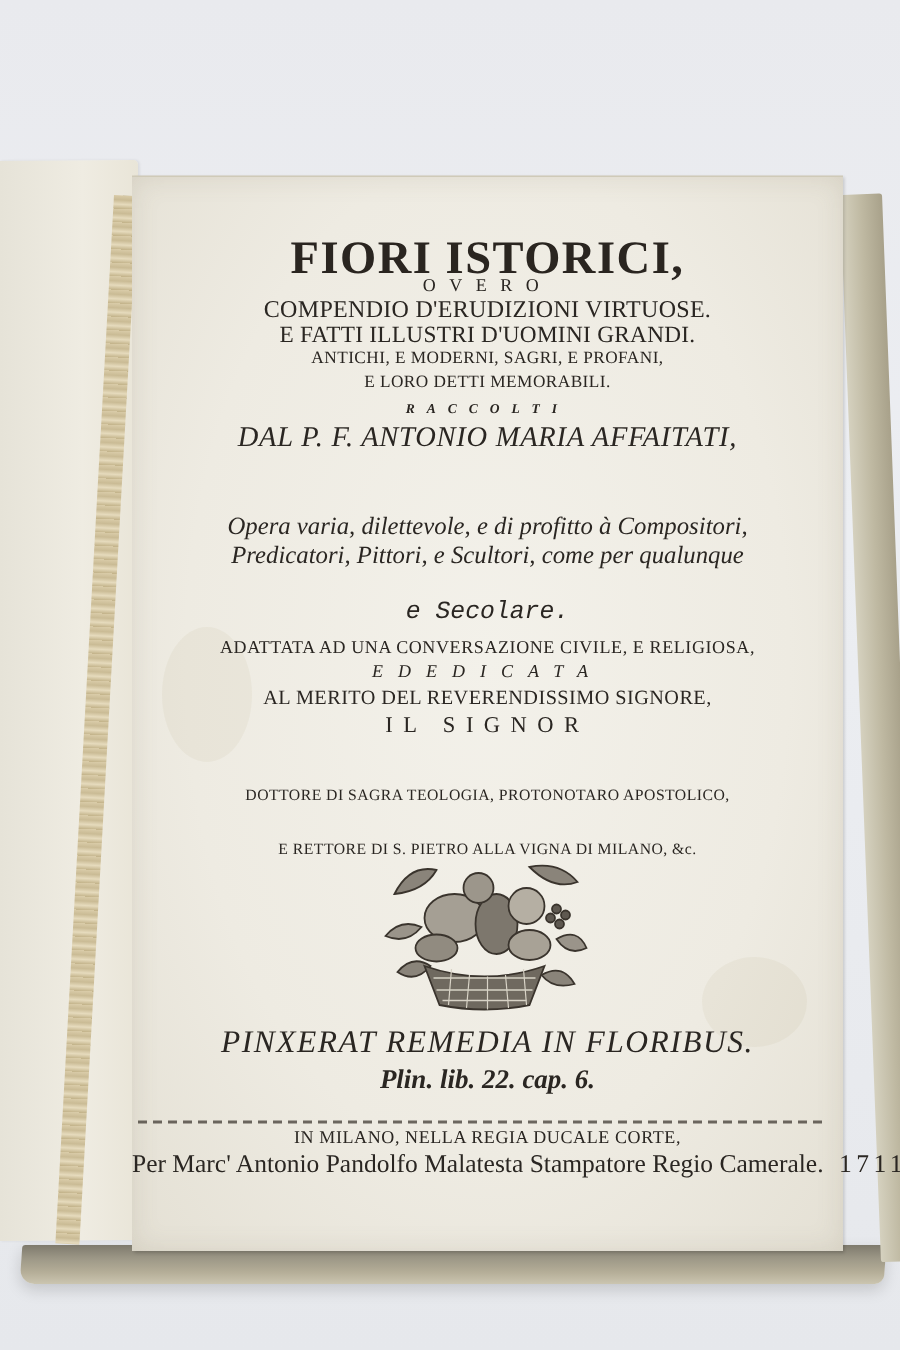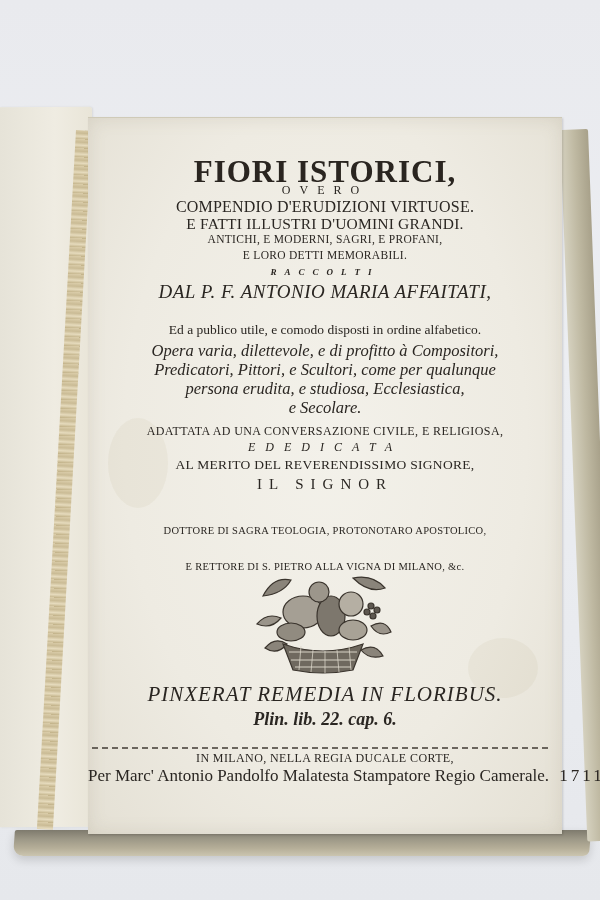--- a/index.html
+++ b/index.html
@@ -62,21 +62,21 @@
     .t-comp2 { top:98px; font-size:15.5px; letter-spacing:0.2px; }
     .t-sub1 { top:116px; font-size:11.5px; letter-spacing:0.3px; }
     .t-sub2 { top:132px; font-size:11.5px; letter-spacing:0.3px; }
     .t-raccolti { top:150px; font-size:9px; font-style:italic; letter-spacing:8px; font-weight:700; }
     .t-author { top:164px; font-size:19px; font-style:italic; letter-spacing:0.5px; }
     .t-capuc { top:188px; font-size:10px; letter-spacing:0.4px; }
     .t-publico { top:205px; font-size:13.5px; }
     .t-opera1 { top:225px; font-size:16.5px; font-style:italic; }
     .t-opera2 { top:244px; font-size:16.5px; font-style:italic; }
     .t-opera3 { top:263px; font-size:16.5px; font-style:italic; }
-    .t-opera4 { top:282px; font-size:16.5px; font-style:italic; }
+    .t-opera4 { top:282px; font-size:16.5px; font-style:italic;font-family:Liberation Mono, monospace; }
     .t-adattata { top:307px; font-size:12px; letter-spacing:0.4px;text-align:center; }
     .t-dedicata { top:323px; font-size:12px; font-style:italic; letter-spacing:10px; }
     .t-merito { top:340px; font-size:13.5px; letter-spacing:0.3px; }
     .t-signor { top:359px; font-size:15px; letter-spacing:7px; }
     .t-francesco { top:382px; font-size:22px; letter-spacing:1.2px; }
     .t-dottore { top:408px; font-size:10.5px; letter-spacing:0.3px; }
     .t-rettore { top:424px; font-size:10.5px; letter-spacing:0.3px;margin-top:20px; }
 
     .vignette {
       position:absolute; left:165px; top:448px; width:140px; height:112px;
@@ -109,24 +109,22 @@
 
     <div class="tp-inner">
       <div class="line t-title">FIORI ISTORICI,</div>
       <div class="line t-comp1">COMPENDIO D'ERUDIZIONI VIRTUOSE.</div>
       <div class="line t-overo">OVERO</div>
       <div class="line t-comp2">E FATTI ILLUSTRI D'UOMINI GRANDI.</div>
       <div class="line t-sub1">ANTICHI, E MODERNI, SAGRI, E PROFANI,</div>
       <div class="line t-sub2">E LORO DETTI MEMORABILI.</div>
       <div class="line t-raccolti">RACCOLTI</div>
       <div class="line t-author">DAL P. F. ANTONIO MARIA AFFAITATI,</div>
-      <div class="line t-publico">Ed a publico utile, e comodo disposti in ordine alfabetico.</div>
       <div class="line t-opera1">Opera varia, dilettevole, e di profitto à Compositori,</div>
       <div class="line t-opera2">Predicatori, Pittori, e Scultori, come per qualunque</div>
-      <div class="line t-opera3">persona erudita, e studiosa, Ecclesiastica,</div>
       <div class="line t-opera4">e Secolare.</div>
       <div class="line t-adattata">ADATTATA AD UNA CONVERSAZIONE CIVILE, E RELIGIOSA,</div>
       <div class="line t-dedicata">EDEDICATA</div>
       <div class="line t-merito">AL MERITO DEL REVERENDISSIMO SIGNORE,</div>
       <div class="line t-signor">IL SIGNOR</div>
       <div class="line t-dottore">DOTTORE DI SAGRA TEOLOGIA, PROTONOTARO APOSTOLICO,</div>
       <div class="line t-rettore">E RETTORE DI S. PIETRO ALLA VIGNA DI MILANO, &amp;c.</div>
 
       <svg class="vignette" viewBox="0 0 140 112">
         <g fill="none" stroke="#3a342d" stroke-width="1.2">

